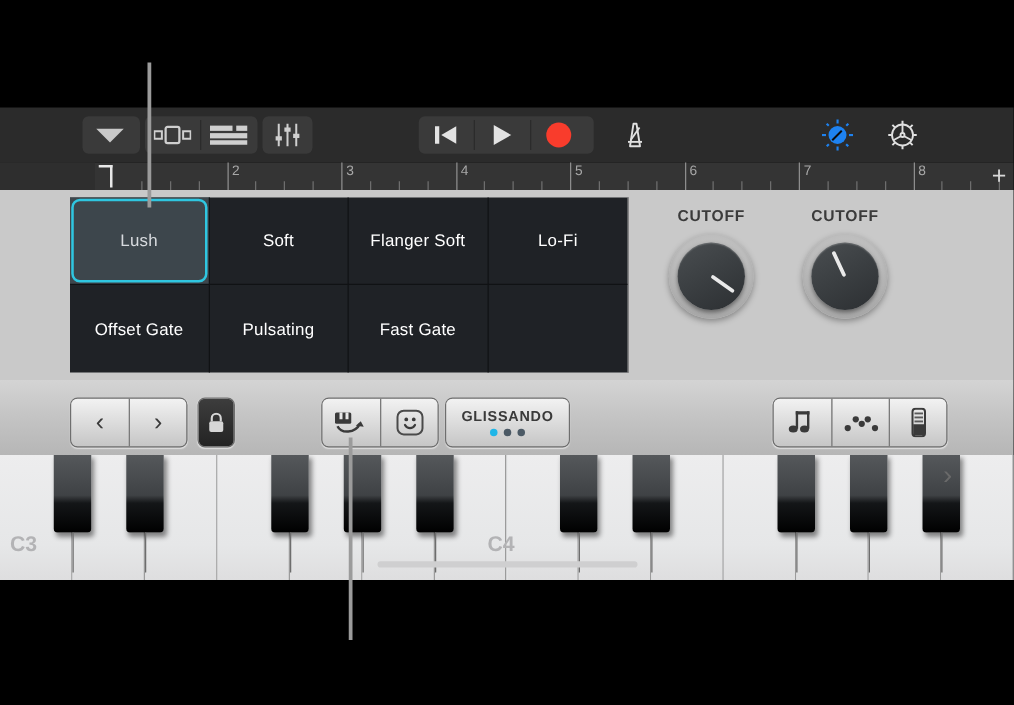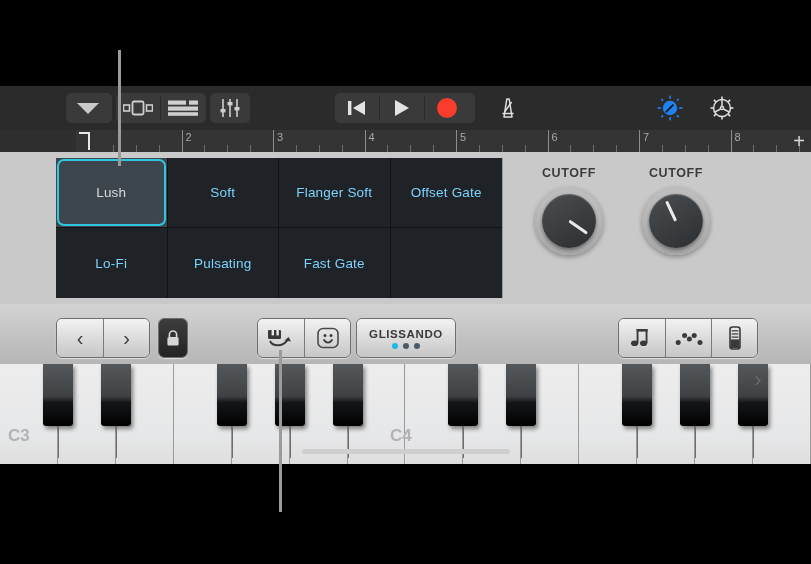--- a/index.html
+++ b/index.html
@@ -77,21 +77,21 @@
     background: #c9c9c9; z-index: 20;
   }
   #preset-grid {
     position: absolute; left: 56px; top: 6px; width: 447px; height: 140px;
     background: #1f2226; display: grid;
     grid-template-columns: repeat(4, 1fr); grid-template-rows: repeat(2, 1fr);
     border-right: 1px solid #9a9a9a;
   }
   .preset {
     position: relative; display: flex; align-items: center; justify-content: center;
-    color: #7dd3fc; font-size: 13.5px; letter-spacing: .2px;
+    color: #ffffff; font-size: 13.5px; letter-spacing: .2px;
     border-right: 1px solid #101214; border-bottom: 1px solid #101214;
   }
   .preset:nth-child(4n) { border-right: none; }
   .preset:nth-child(n+5) { border-bottom: none; }
   .preset.selected {
     background: #3d464c; color: #d7dade; align-items: center;
   }
   .preset.selected::before {
     content: ""; position: absolute; inset: 1px;
     border: 2px solid #2fc6e0; border-radius: 7px; pointer-events: none;
@@ -372,24 +372,24 @@
         <div class="preset selected">
           <span>Lush</span>
         </div>
         <div class="preset">
           <span>Soft</span>
         </div>
         <div class="preset">
           <span>Flanger Soft</span>
         </div>
         <div class="preset">
+          <span>Lo-Fi</span>
+        </div>
+        <div class="preset">
           <span>Offset Gate</span>
-        </div>
-        <div class="preset">
-          <span>Lo-Fi</span>
         </div>
         <div class="preset">
           <span>Pulsating</span>
         </div>
         <div class="preset">
           <span>Fast Gate</span>
         </div>
       </div>
 
     <div class="knob-wrap" id="knob-delay">

